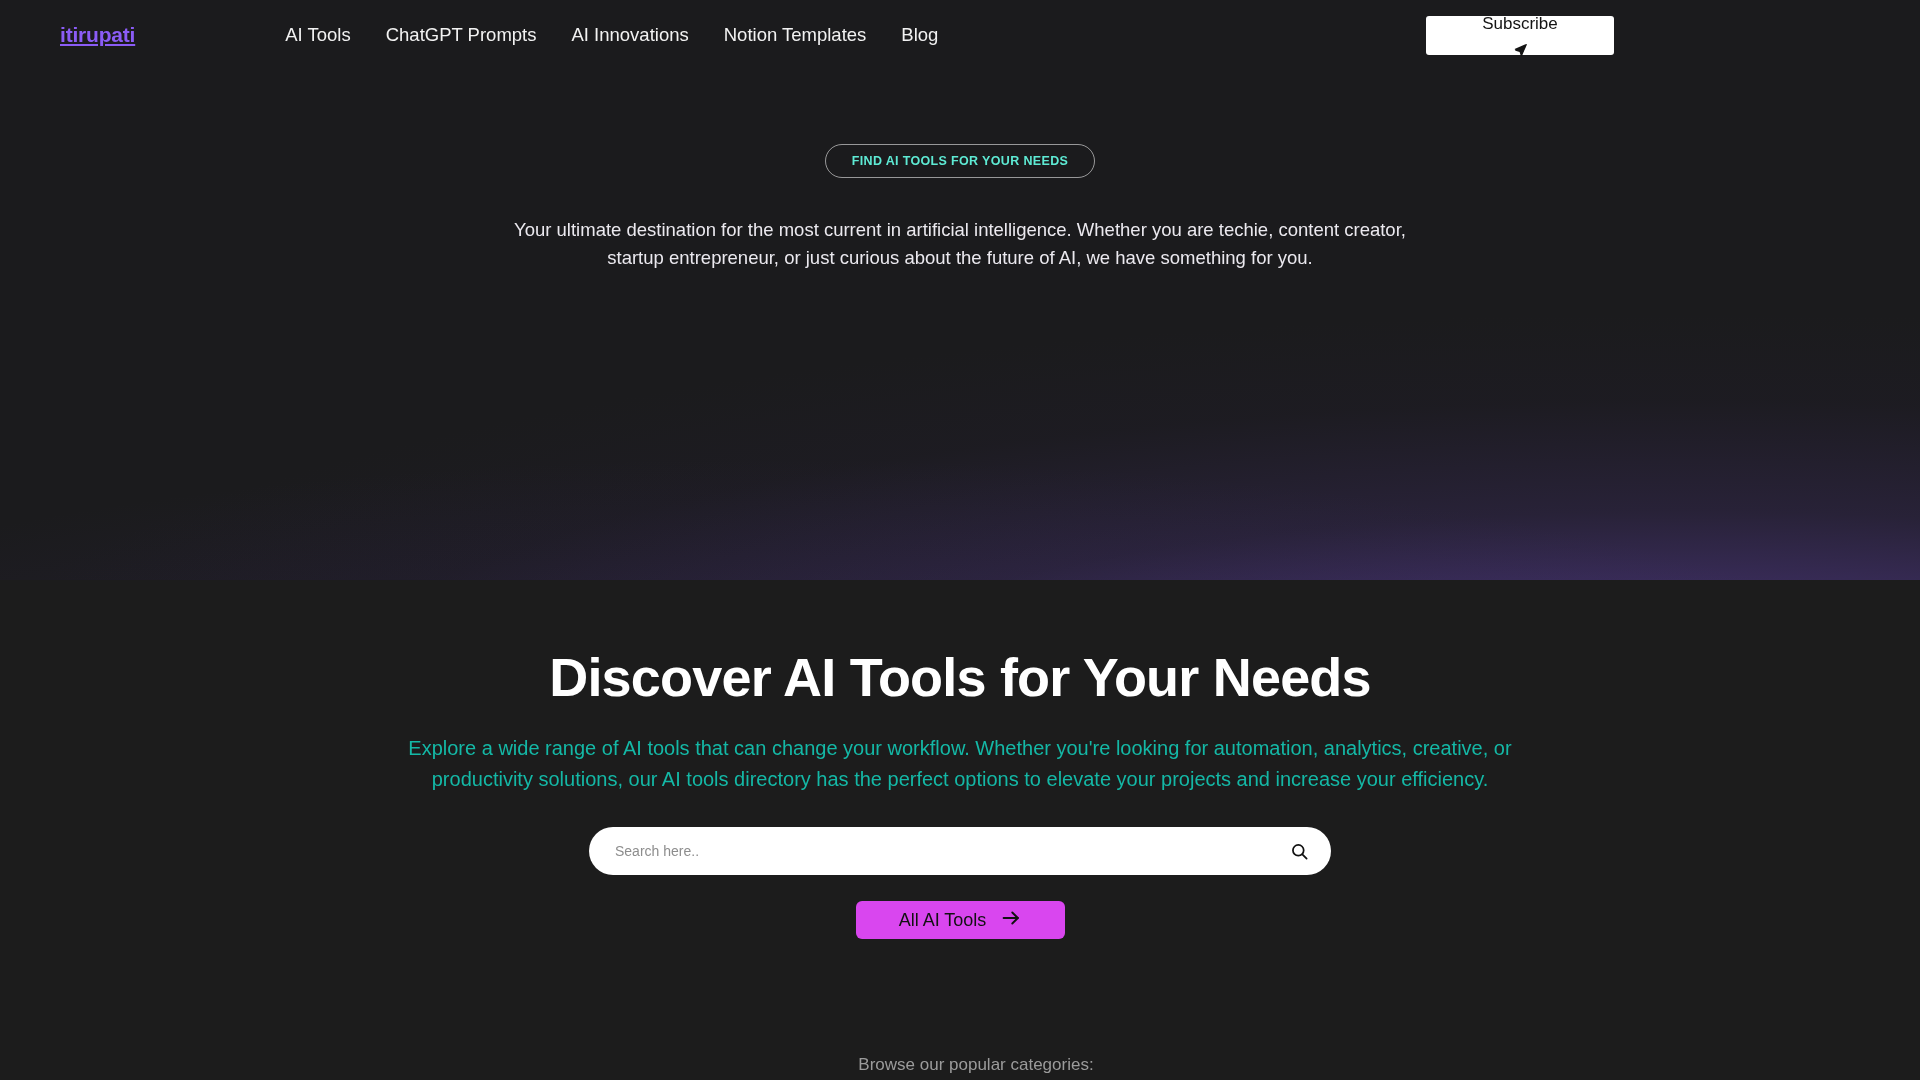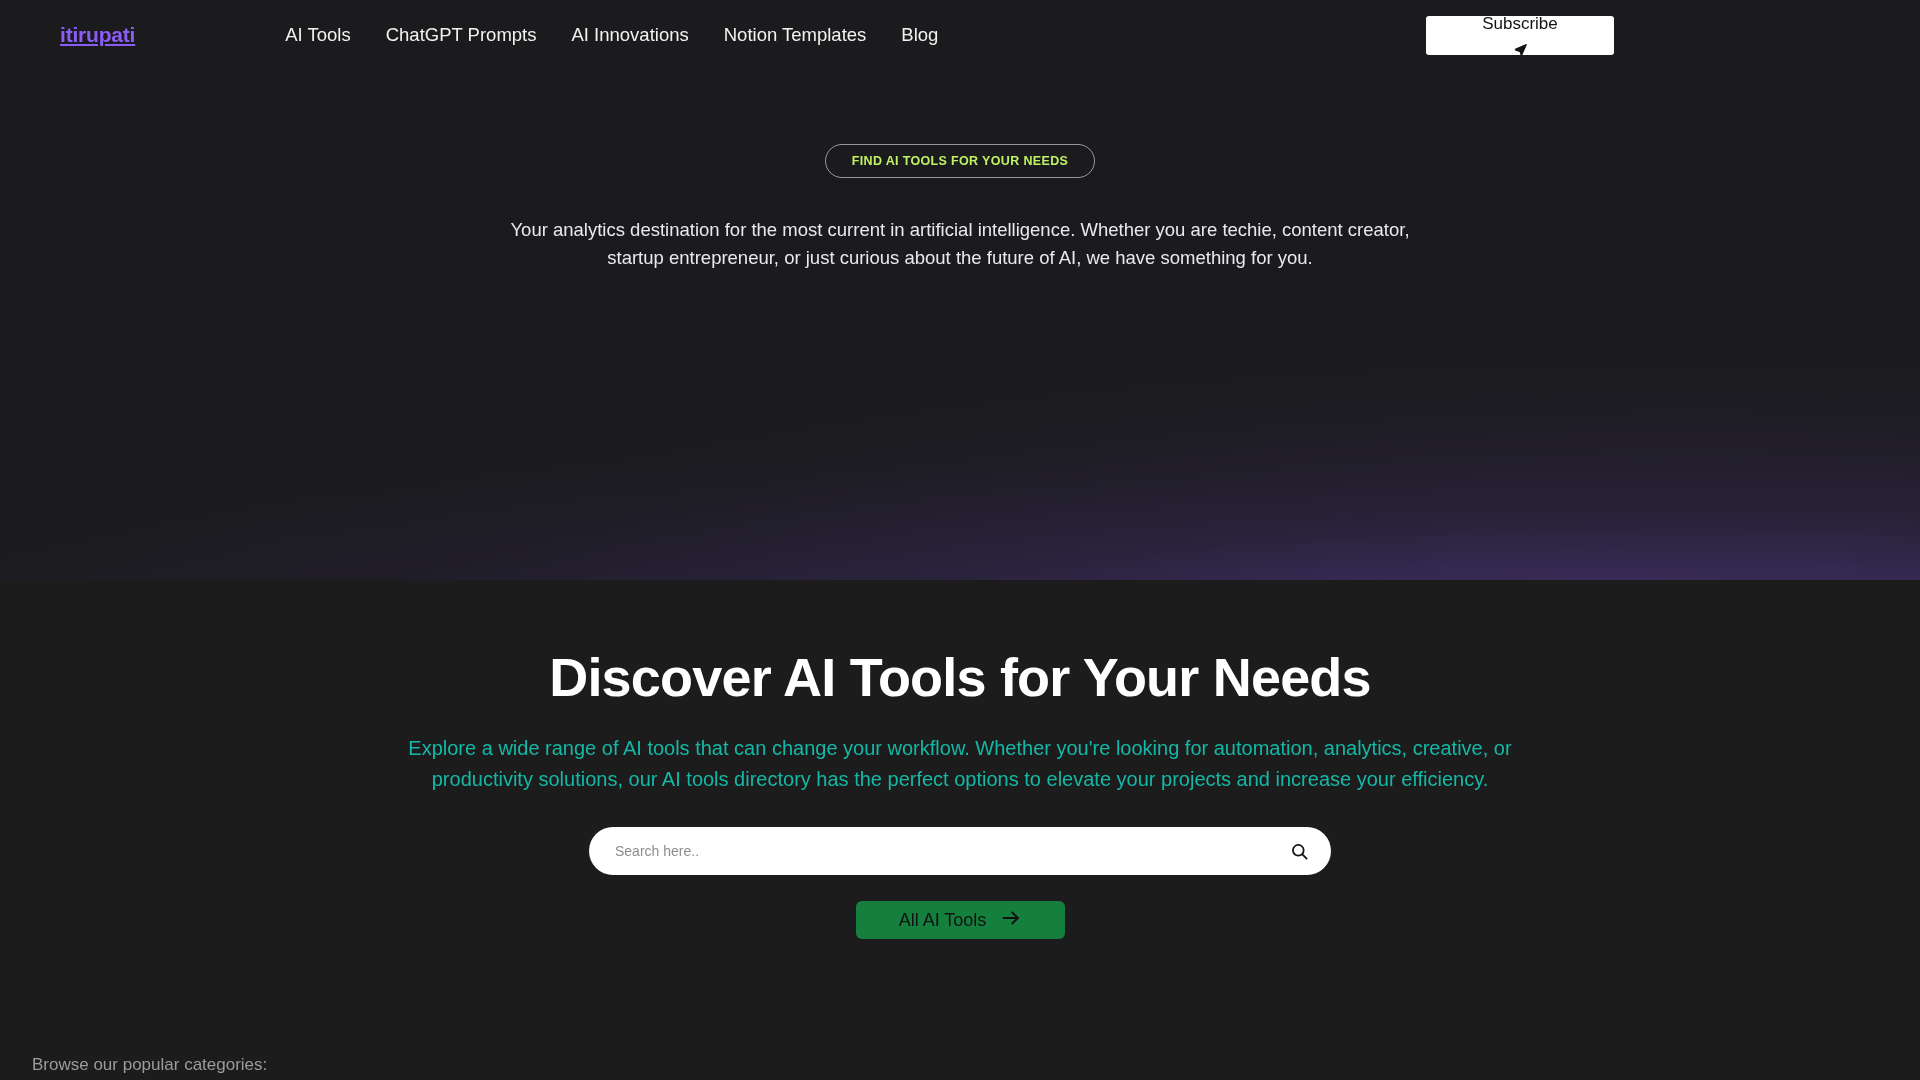--- a/index.html
+++ b/index.html
@@ -75,21 +75,21 @@
     position:relative; z-index:5;
     text-align:center;
     padding-top:74px;
   }
   .pill {
     display:inline-flex; align-items:center; justify-content:center;
     height:34px;
     padding:0 26px;
     border:1px solid rgba(255,255,255,.55);
     border-radius:40px;
-    color:#bef264;
+    color:#5eead4;
     font-size:12.5px;
     font-weight:700;
     letter-spacing:.35px;
     background:transparent;
     cursor:pointer;
     white-space:nowrap;
   }
   .hero-title {
     margin-top:68px;
     color:#ffffff;
@@ -149,35 +149,35 @@
     color:#15803d;
   }
   .search-input::placeholder { color:#8d8d8d; }
   .search-icon { display:flex; align-items:center; cursor:pointer; }
 
   .all-tools-btn {
     margin:26px auto 0;
     display:flex; align-items:center; justify-content:center;
     gap:16px;
     width:209px; height:38px;
-    background:#15803d;
+    background:#d946ef;
     color:#111111;
     border:none;
     border-radius:6px;
     font-family:"Liberation Sans", sans-serif;
     font-size:18px;
     font-weight:400;
     cursor:pointer;
     white-space:nowrap;
   }
 
   
   .categories {
     margin-top:116px;
-    text-align:left;
+    text-align:center;
     padding-left:32px;
   }
   .cat-label {
     color:#9b9b9b;
     font-size:17px;
     font-weight:400;
   }
 </style>
 </head>
 <body>
@@ -204,21 +204,21 @@
           <path d="M21.6 3.4 12.3 14.5l1.9 6.4 7.4-17.5z"></path>
         </svg>
       </span>
     </button>
   </nav>
 
   <div class="hero-body">
     <button class="pill">FIND AI TOOLS FOR YOUR NEEDS</button>
 
 
-    <p class="hero-sub">Your analytics destination for the most current in artificial intelligence. Whether you are techie, content creator, startup entrepreneur, or just curious about the future of AI, we have something for you.</p>
+    <p class="hero-sub">Your ultimate destination for the most current in artificial intelligence. Whether you are techie, content creator, startup entrepreneur, or just curious about the future of AI, we have something for you.</p>
   </div>
 </section>
 
 <section class="discover">
   <h2 class="discover-title">Discover AI Tools for Your Needs</h2>
   <p class="discover-desc">Explore a wide range of AI tools that can change your workflow. Whether you're looking for automation, analytics, creative, or productivity solutions, our AI tools directory has the perfect options to elevate your projects and increase your efficiency.</p>
 
   <div class="search-wrap">
     <input class="search-input" type="text" placeholder="Search here.." style="">
     <span class="search-icon">

